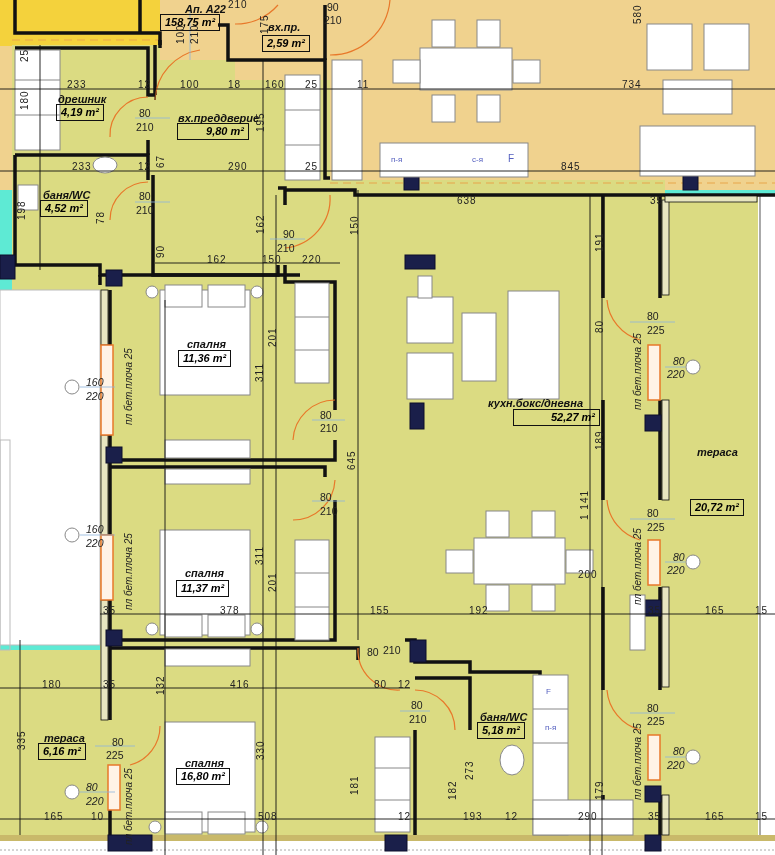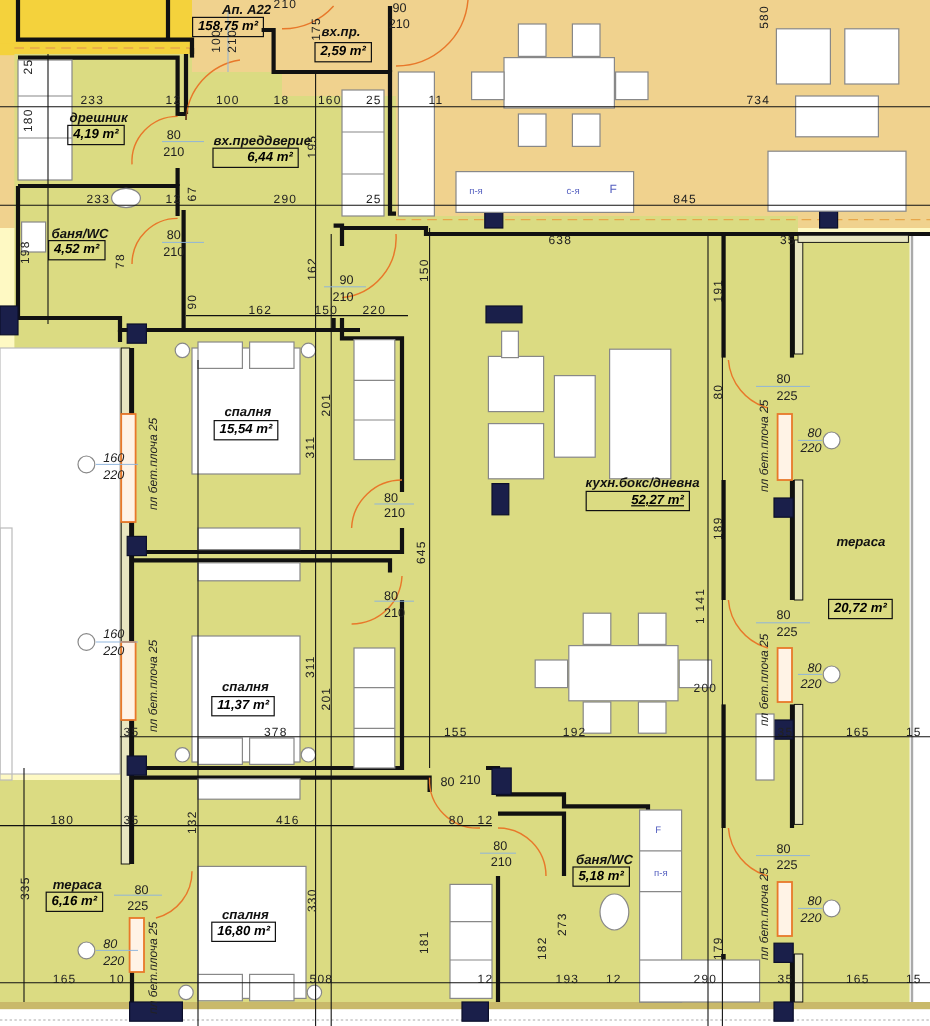--- a/index.html
+++ b/index.html
@@ -1,16 +1,16 @@
 <!DOCTYPE html>
 <html><head>
 <meta charset="utf-8">
 <style>
   html,body{margin:0;padding:0;background:#ffffff;}
-  #plan{position:relative;width:775px;height:855px;overflow:hidden;background:#fef9c3;font-family:"Liberation Sans",sans-serif;}
+  #plan{position:relative;width:775px;height:855px;overflow:hidden;background:#5eead4;font-family:"Liberation Sans",sans-serif;}
   svg.base{position:absolute;left:0;top:0;}
   .lbl{position:absolute;font-family:"Liberation Sans",sans-serif;color:#111;white-space:nowrap;line-height:1;}
   .room-name{font-style:italic;font-weight:bold;font-size:11px;}
   .area-box{position:absolute;border:1.5px solid #111;background:transparent;font-style:italic;font-weight:bold;font-size:11px;padding:2px 4px;line-height:1;text-align:right;white-space:nowrap;}
   .dim{font-size:10px;color:#222;letter-spacing:1px;}
   .dim.v{transform:rotate(-90deg);transform-origin:left top;}
   .door{font-size:10.5px;color:#222;}
   .win{font-size:10.5px;font-style:italic;color:#222;}
   .slab{font-size:10px;font-style:italic;color:#222;transform:rotate(-90deg);transform-origin:left top;}
   .kitchen-tag{font-size:8px;color:#5560c0;}
@@ -272,30 +272,30 @@
   <div class="lbl room-name" style="left:185px;top:4px;">Ап. А22</div>
   <div class="area-box" style="left:160px;top:14px;">158,75 m²</div>
 
   <div class="lbl room-name" style="left:268px;top:22px;">вх.пр.</div>
   <div class="area-box" style="left:262px;top:35px;">2,59 m²</div>
 
   <div class="lbl room-name" style="left:58px;top:94px;">дрешник</div>
   <div class="area-box" style="left:56px;top:104px;">4,19 m²</div>
 
   <div class="lbl room-name" style="left:178px;top:113px;">вх.преддверие</div>
-  <div class="area-box" style="left:177px;top:123px;width:62px;">6,44 m²</div>
+  <div class="area-box" style="left:177px;top:123px;width:62px;">9,80 m²</div>
 
   <div class="lbl room-name" style="left:43px;top:190px;">баня/WC</div>
   <div class="area-box" style="left:40px;top:200px;">4,52 m²</div>
 
   <div class="lbl room-name" style="left:187px;top:339px;">спалня</div>
-  <div class="area-box" style="left:178px;top:350px;">15,54 m²</div>
+  <div class="area-box" style="left:178px;top:350px;">11,36 m²</div>
 
   <div class="lbl room-name" style="left:488px;top:398px;">кухн.бокс/дневна</div>
-  <div class="area-box" style="left:488px;top:409px;width:77px;text-decoration:underline;">52,27 m²</div>
+  <div class="area-box" style="left:513px;top:409px;width:77px;">52,27 m²</div>
 
   <div class="lbl room-name" style="left:697px;top:447px;">тераса</div>
   <div class="area-box" style="left:690px;top:455px;margin-top:44px;">20,72 m²</div>
 
   <div class="lbl room-name" style="left:185px;top:568px;">спалня</div>
   <div class="area-box" style="left:176px;top:580px;">11,37 m²</div>
 
   <div class="lbl room-name" style="left:44px;top:733px;">тераса</div>
   <div class="area-box" style="left:38px;top:743px;">6,16 m²</div>
 

